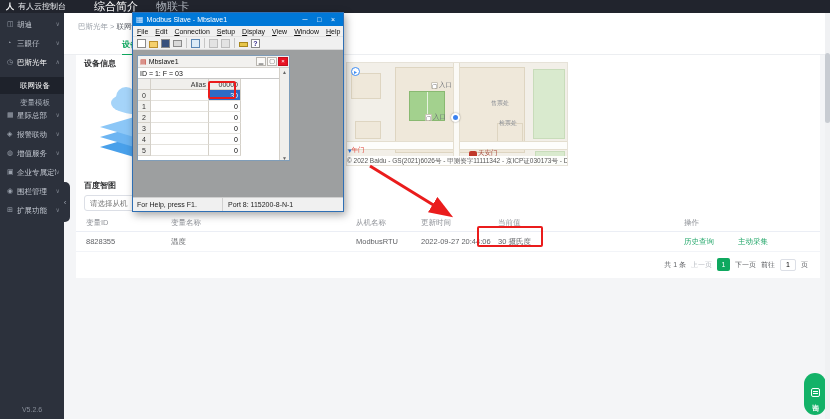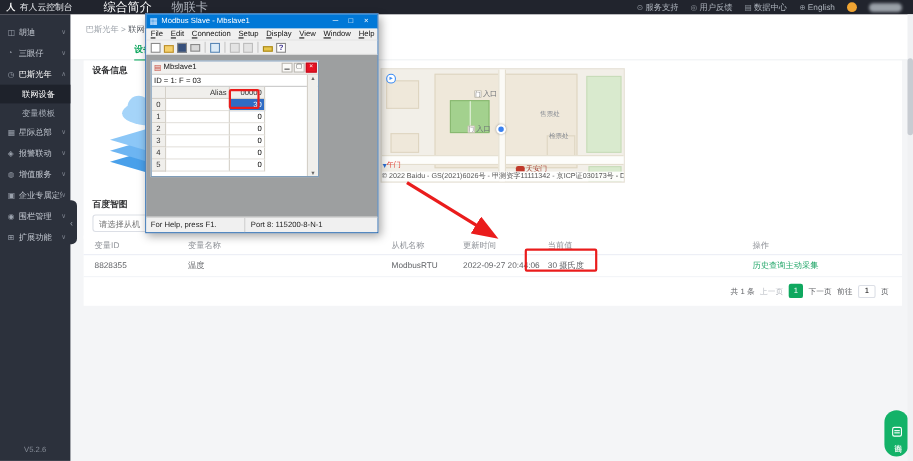--- a/index.html
+++ b/index.html
@@ -13,21 +13,21 @@
   #topbar .nav-item{font-size:11px;color:#aeb4bd;margin-right:18px;}
   #topbar .nav-item.on{color:#ffffff;}
   #topbar .right{margin-left:auto;display:flex;align-items:center;gap:11px;padding-right:10px;}
   #topbar .tlink{font-size:7.5px;color:#aeb4bd;display:flex;align-items:center;gap:2px;}
   #topbar .tico{font-size:7px;color:#8d939c;}
   #topbar .avatar{width:9px;height:9px;border-radius:50%;background:#f0a432;}
   #topbar .uname{width:30px;height:8px;border-radius:4px;background:#9aa0a8;filter:blur(1.5px);}
 
   
   #sidebar{position:absolute;left:0;top:13px;width:64px;height:406px;background:#2c313c;z-index:4;}
-  .s-item{height:19px;display:flex;align-items:center;padding:0 4px 0 7px;color:#c3c8d1;font-size:7.5px;white-space:nowrap;}
+  .s-item{height:19px;display:flex;padding:0 4px 0 7px;color:#c3c8d1;font-size:7.5px;white-space:nowrap;}
   .s-item .sico{font-size:7px;width:10px;color:#9aa1ac;}
   .s-item .slab{flex:1;overflow:hidden;}
   .s-item .chev{font-size:6px;color:#7d838e;}
   .s-sub{height:17px;display:flex;align-items:center;padding-left:20px;color:#aab0ba;font-size:7.5px;}
   .s-sub.on{background:#1e222b;color:#ffffff;}
   #collapse-tab{position:absolute;left:60px;top:182px;width:10px;height:40px;background:#2c313c;border-radius:0 5px 5px 0;color:#9aa1ac;font-size:8px;display:flex;align-items:center;justify-content:center;z-index:4;}
   #version{position:absolute;left:0;bottom:6px;width:64px;text-align:center;color:#868c97;font-size:7px;}
 
   
   #content{position:absolute;left:64px;top:13px;width:766px;height:406px;background:#f4f5f7;}
@@ -60,21 +60,21 @@
   #redlab{position:absolute;left:1px;top:83px;font-size:6.5px;color:#e03a2f;display:flex;align-items:center;}
   #redlab .pin{color:#2a6fd6;font-size:7px;}
   #map-cr{position:absolute;left:0;bottom:0;width:222px;height:9px;background:rgba(255,255,255,.9);font-size:6.5px;color:#555;white-space:nowrap;overflow:hidden;line-height:9px;transform-origin:0 100%;}
   #map-ctl{position:absolute;left:4px;top:4px;width:9px;height:9px;border-radius:50%;background:#fff;border:1px solid #3f8ef5;color:#3f8ef5;font-size:6px;line-height:8px;text-align:center;}
 
   
   #table-card{position:absolute;left:12px;top:201px;width:744px;height:64px;background:#fff;}
   .t-grid{display:grid;grid-template-columns:85px 185px 65px 77px 186px 1fr;padding:0 10px;align-items:center;}
   .t-head{height:18px;font-size:7.5px;color:#909399;border-bottom:1px solid #ebeef5;}
   .t-row{height:20px;font-size:7.5px;color:#606266;border-bottom:1px solid #f2f4f8;}
-  .t-act{color:#1fa567;display:flex;gap:0;}
+  .t-act{color:#1fa567;display:flex;gap:24px;}
   #pager{position:absolute;right:12px;top:44px;display:flex;align-items:center;gap:5px;font-size:7px;color:#606266;}
   #pager .dis{color:#b4b8bf;}
   #pager .pg{width:13px;height:13px;background:#0fa85f;color:#fff;border-radius:2px;text-align:center;line-height:13px;}
   #pager input{width:16px;height:12px;border:1px solid #dcdfe6;border-radius:2px;font-size:7px;text-align:center;font-family:inherit;}
 
   
   #modbus{position:absolute;left:132px;top:12px;width:212px;height:200px;background:#f0f0f0;border:1px solid #2f6fb4;box-shadow:2px 3px 8px rgba(0,0,0,.35);z-index:50;}
   #mb-title{height:13px;background:#0078d7;display:flex;align-items:center;padding:0 3px;}
   #mb-title .ico{color:#cfe6ff;font-size:8px;margin-right:3px;}
   #mb-title .tit{color:#fff;font-size:7px;flex:1;white-space:nowrap;overflow:hidden;}
@@ -128,40 +128,20 @@
   #pg-scroll .thumb{position:absolute;left:0;top:40px;width:5px;height:70px;background:#c8ccd2;border-radius:3px;}
 </style>
 </head>
 <body>
 
 <div id="topbar">
   <span class="logo">人</span>
   <span class="brand">有人云控制台</span>
   <span class="nav-item on">综合简介</span>
   <span class="nav-item">物联卡</span>
-  <span class="right">
-    <span class="tlink">
-        <span class="tico">⊙</span>
-        <span>服务支持</span>
-      </span>
-    <span class="tlink">
-        <span class="tico">◎</span>
-        <span>用户反馈</span>
-      </span>
-    <span class="tlink">
-        <span class="tico">▤</span>
-        <span>数据中心</span>
-      </span>
-    <span class="tlink">
-        <span class="tico">⊕</span>
-        <span>English</span>
-      </span>
-    <span class="avatar"></span>
-    <span class="uname"></span>
-  </span>
 </div>
 
 <div id="sidebar">
   <div style="height:7px"></div>
   <div class="s-item">
       <span class="sico">◫</span>
       <span class="slab">胡迪</span>
       <span class="chev">∨</span>
     </div>
   <div class="s-item">

